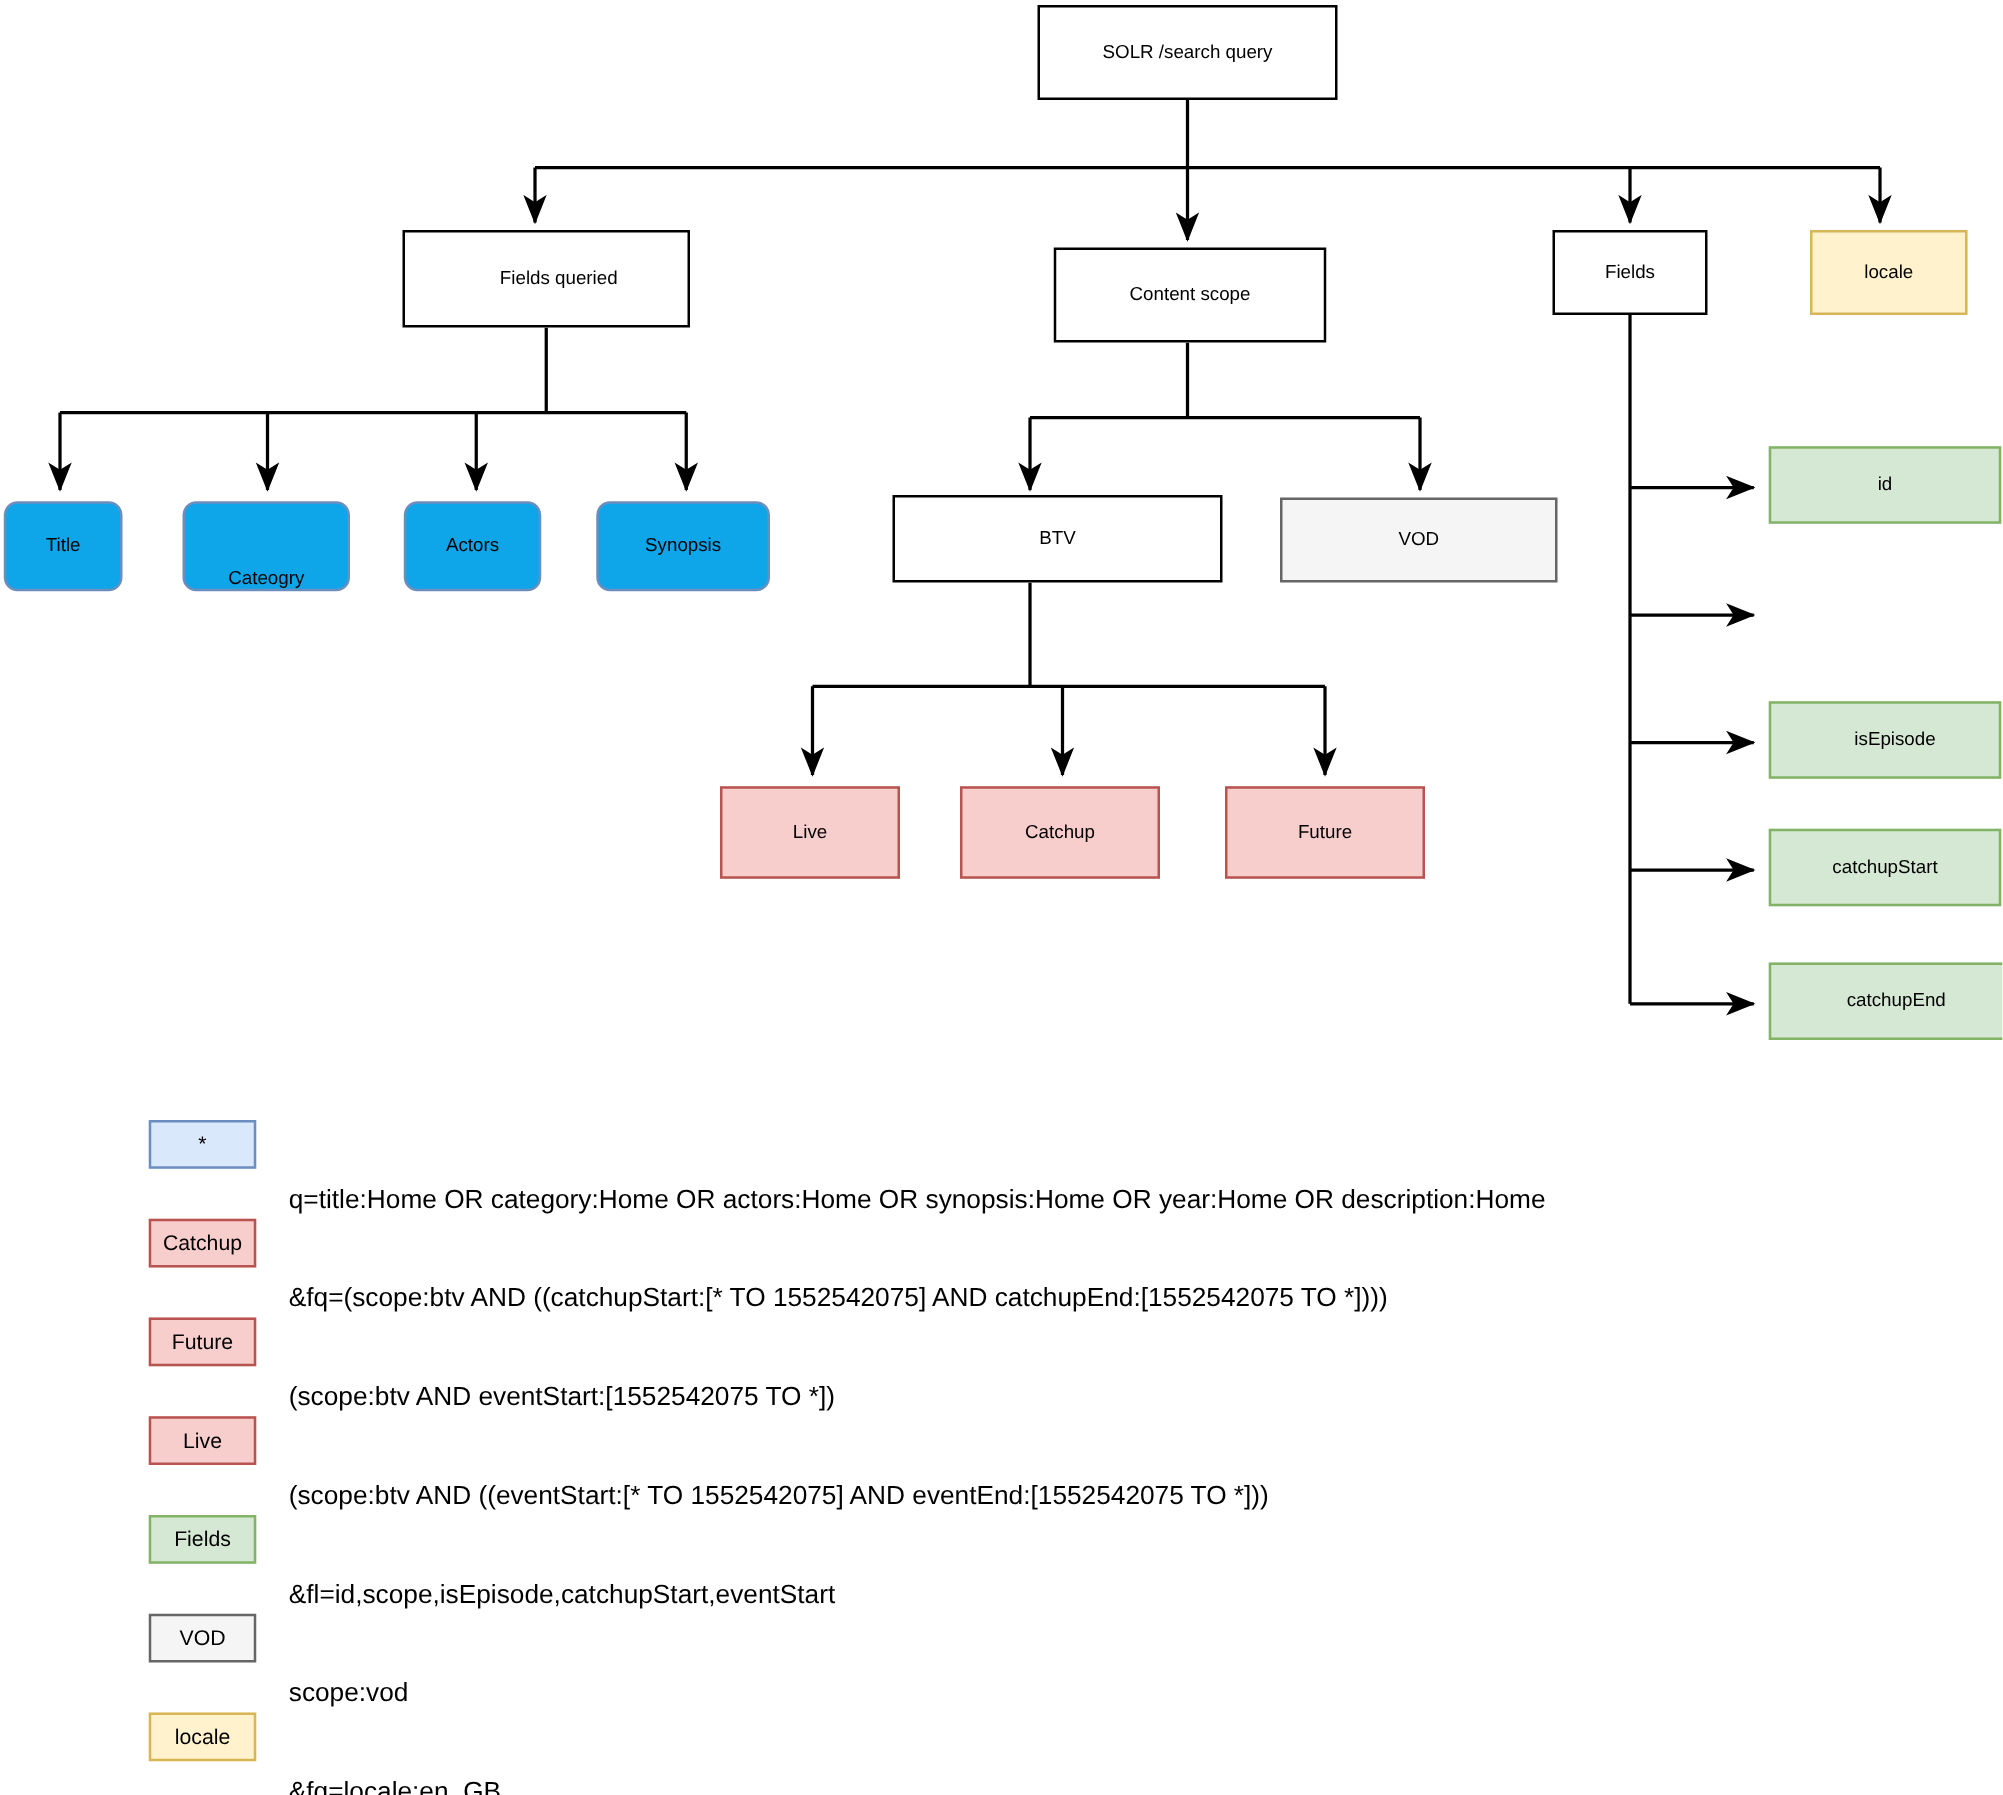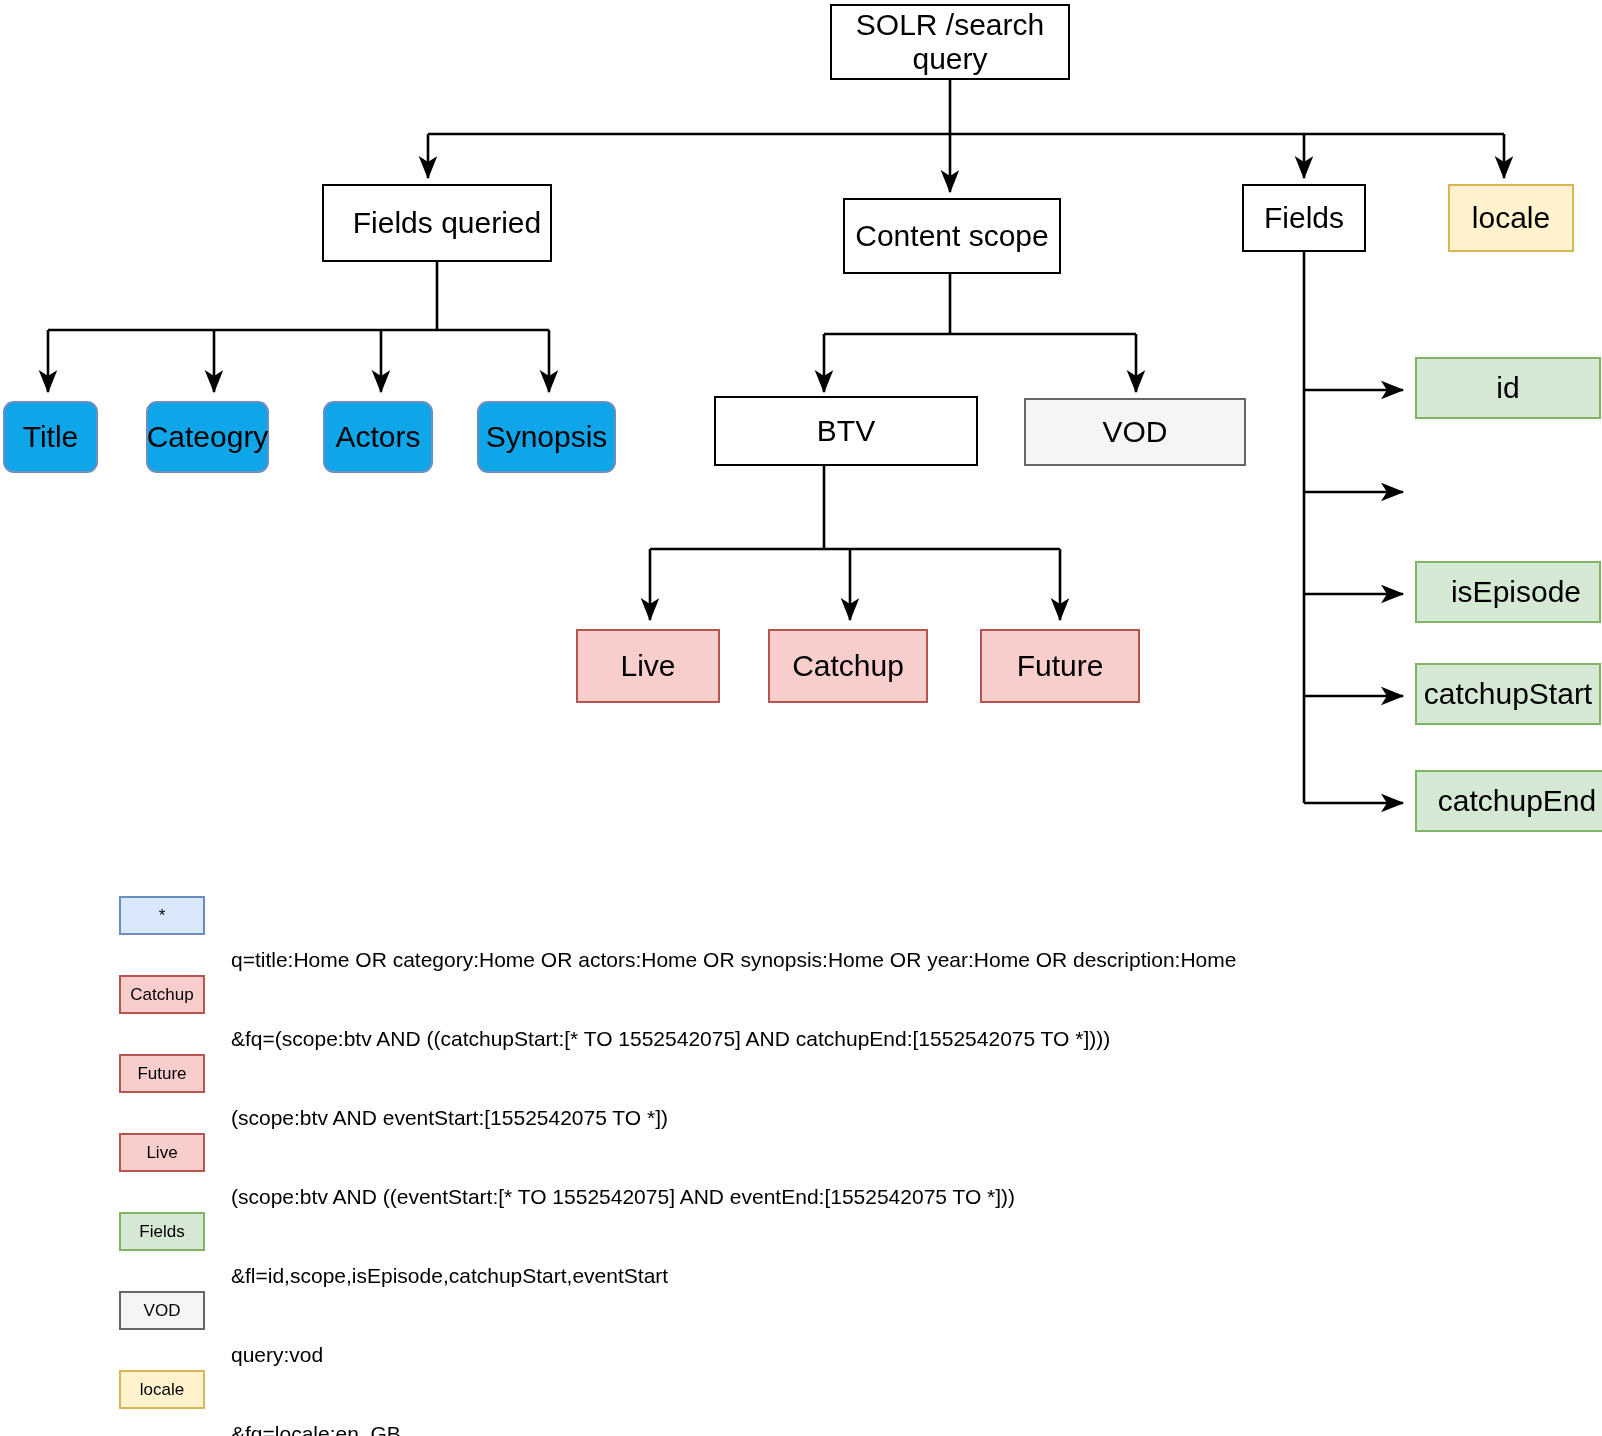--- a/index.html
+++ b/index.html
@@ -26,21 +26,21 @@
     height: 1436px;
     pointer-events: none;
   }
   .node {
     position: absolute;
     box-sizing: border-box;
     display: flex;
     align-items: center;
     justify-content: center;
     text-align: center;
-    font-size: 30px;
+    font-size: 15px;
     line-height: 1.15;
     color: #000000;
     border: 2px solid #000000;
     background: #ffffff;
     z-index: 2;
   }
   .node.plain   { background:#ffffff; border-color:#000000; }
   .node.blue    { background:#0ea5e9; border-color:#6c8ebf;border-radius:11px; }
   .node.green   { background:#d5e8d4; border-color:#82b366; }
   .node.red     { background:#f8cecc; border-color:#b85450; }
@@ -152,21 +152,21 @@
     <span>Fields</span>
   </div>
 
   <div class="node yellow" style="left:1448px; top:184px; width:126px; height:68px;">
     <span>locale</span>
   </div>
 
   <div class="node blue" style="left:3px; top:401px; width:95px; height:72px;">
     <span>Title</span>
   </div>
-  <div class="node blue" style="left:146px; top:401px; width:123px; height:72px;">
+  <div class="node blue" style="left:146px; top:401px; width:134px; height:72px;align-items:flex-end;">
     <span>Cateogry</span>
   </div>
   <div class="node blue" style="left:323px; top:401px; width:110px; height:72px;">
     <span>Actors</span>
   </div>
   <div class="node blue" style="left:477px; top:401px; width:139px; height:72px;">
     <span>Synopsis</span>
   </div>
 
   <div class="node plain" style="left:714px; top:396px; width:264px; height:70px;">
@@ -233,21 +233,21 @@
       <div class="legend-swatch green">
         <span>Fields</span>
       </div>
       <div class="legend-text">&amp;fl=id,scope,isEpisode,catchupStart,eventStart</div>
     </div>
 
     <div class="legend-row">
       <div class="legend-swatch grey">
         <span>VOD</span>
       </div>
-      <div class="legend-text">query:vod</div>
+      <div class="legend-text">scope:vod</div>
     </div>
 
     <div class="legend-row">
       <div class="legend-swatch yellow">
         <span>locale</span>
       </div>
       <div class="legend-text">&amp;fq=locale:en_GB</div>
     </div>
 
   </div>

